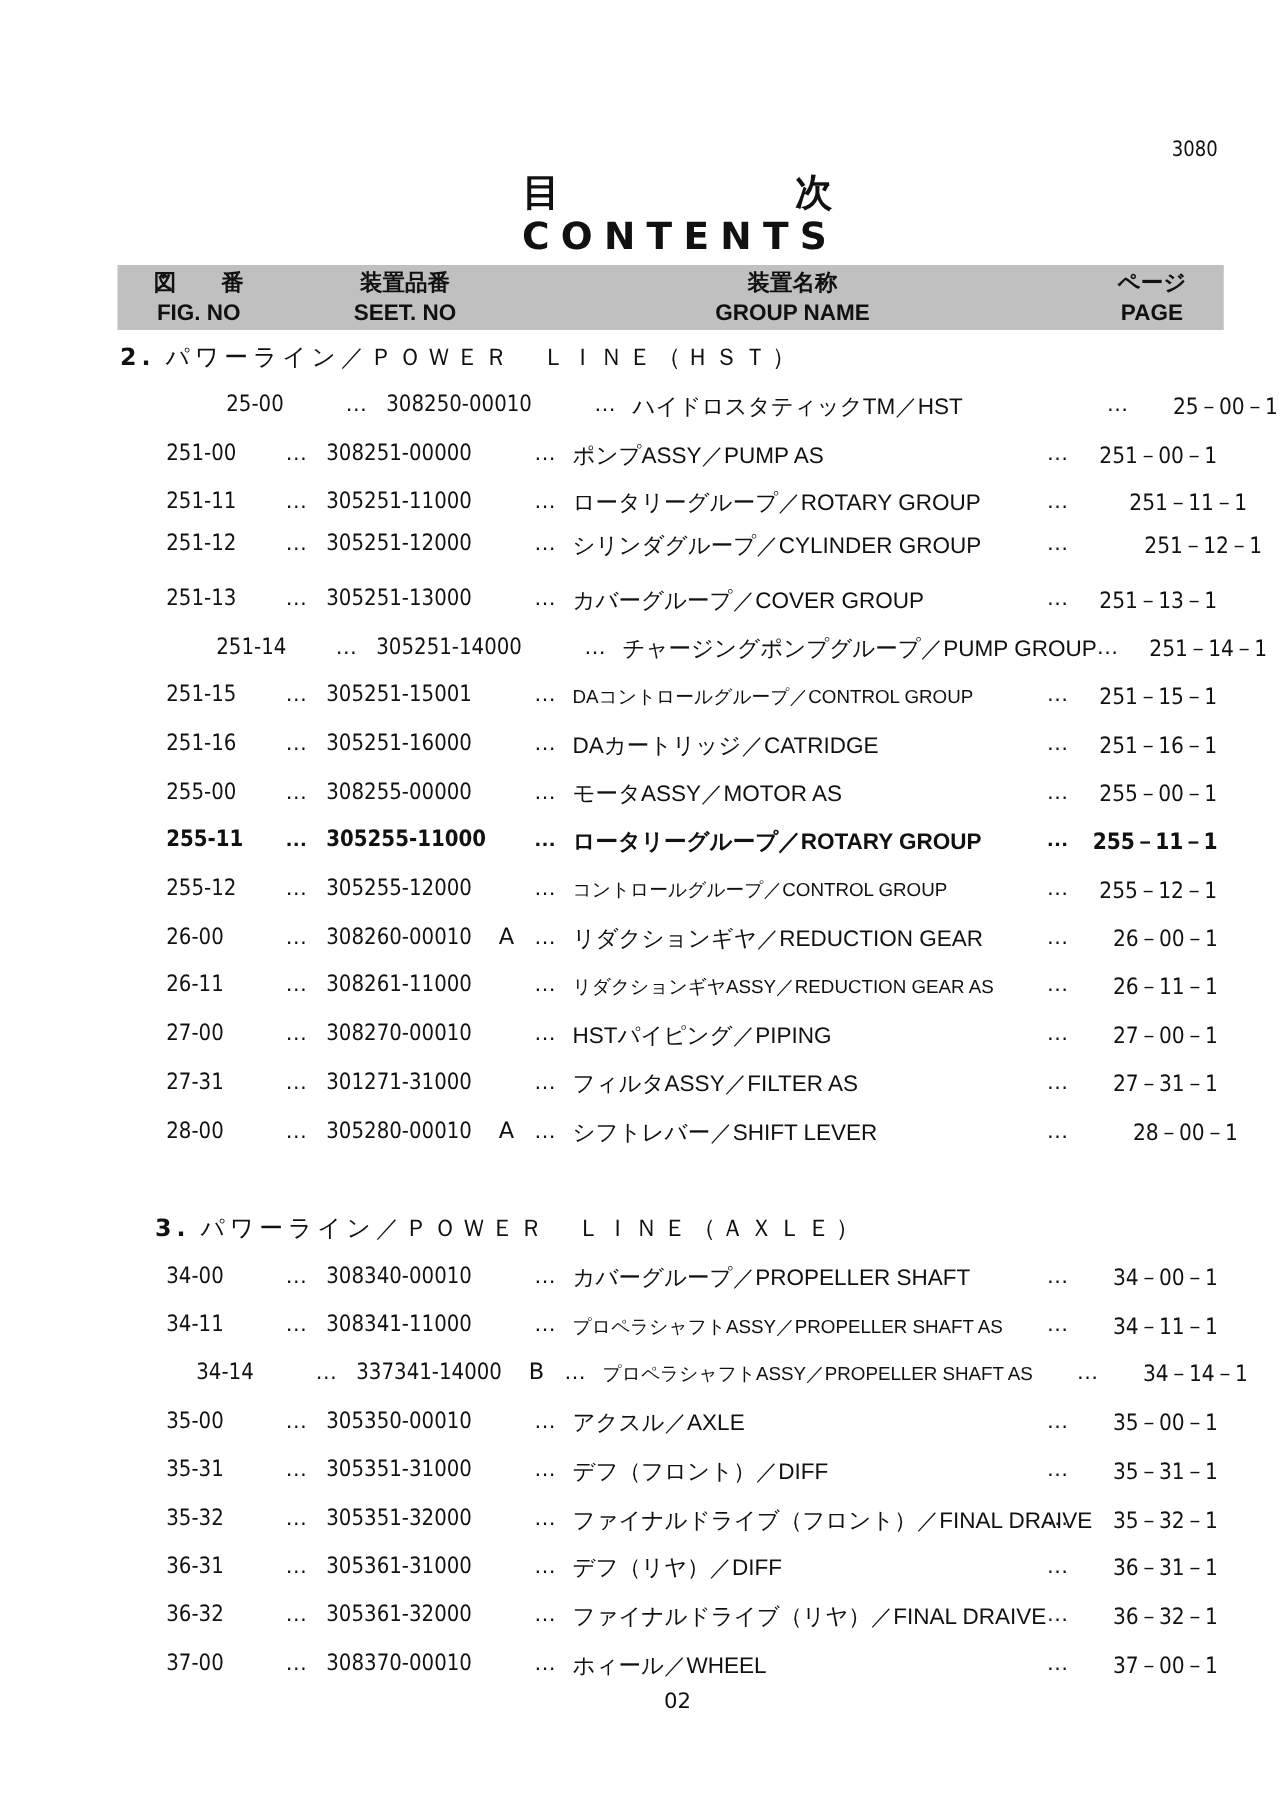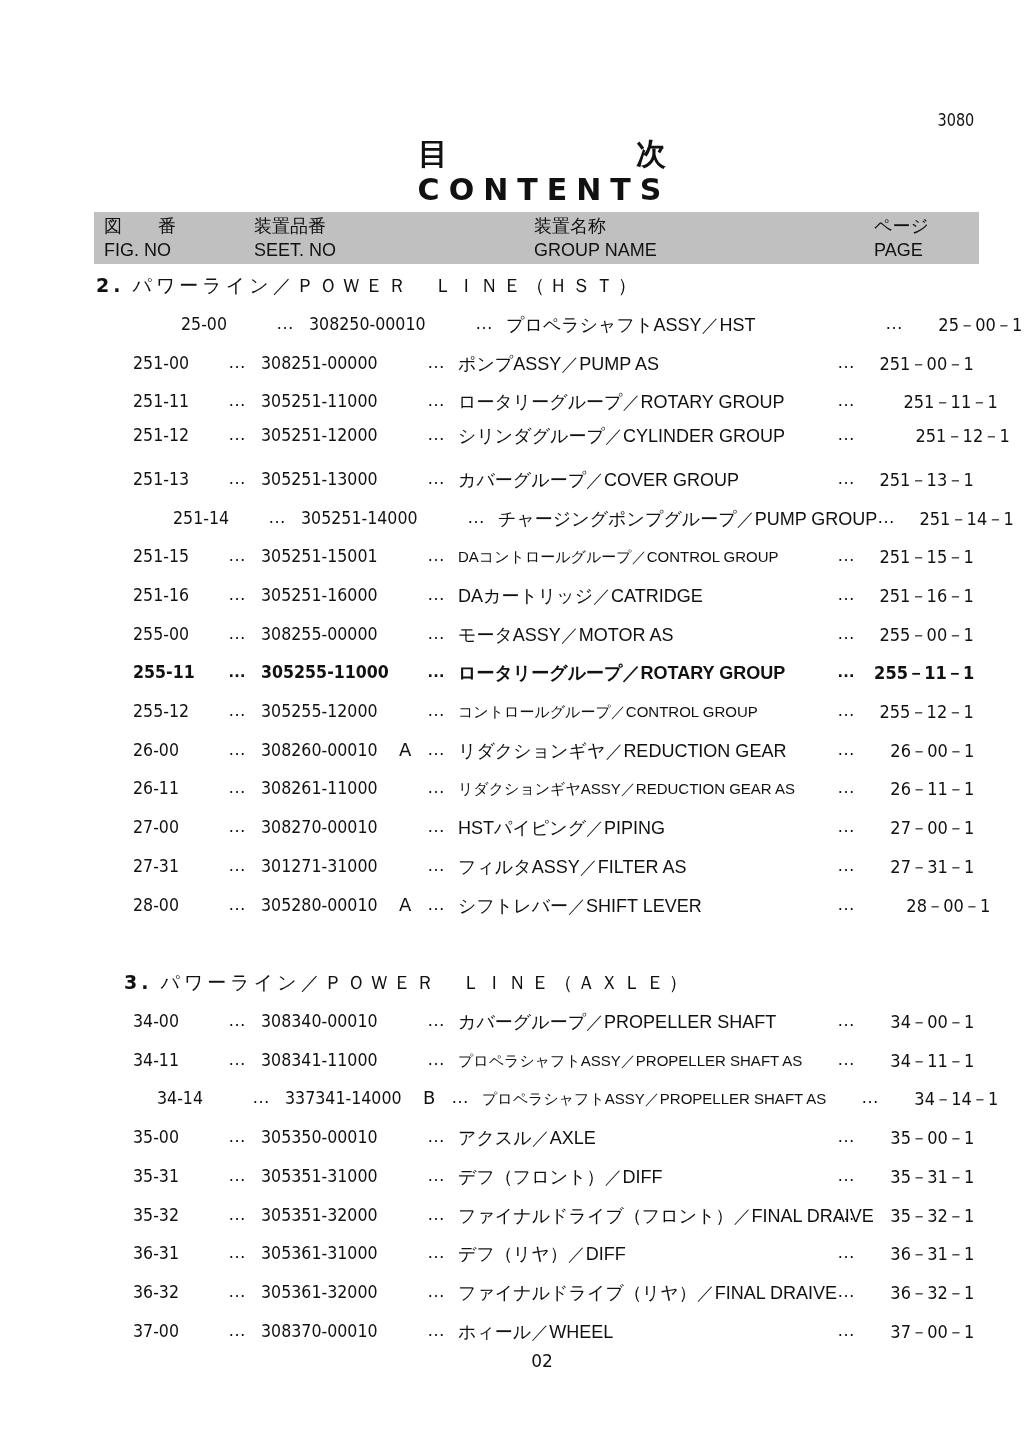--- a/index.html
+++ b/index.html
@@ -2,21 +2,21 @@
 <html><head>
 <meta charset="utf-8">
 <style>
   html, body { margin:0; padding:0; background:#ffffff; }
   body { width:1024px; height:1449px; position:relative; overflow:hidden; color:#111; font-family:"Liberation Sans", "DejaVu Sans", sans-serif; }
   .doc-no { position:absolute; top:110px; right:50px; font-size:17px; font-family:"DejaVu Sans", sans-serif; transform:scaleX(0.85); transform-origin:right; }
   .title-jp { position:absolute; top:134px; left:0; width:1024px; height:40px; }
   .title-jp span { position:absolute; top:0; font-size:30px; font-weight:bold; font-family:"DejaVu Sans", sans-serif; }
   .title-en { position:absolute; top:172px; left:0; width:1088px; text-align:center; font-size:30px; font-weight:bold; letter-spacing:9px; font-family:"DejaVu Sans", sans-serif; }
   .header-bar { position:absolute; top:212px; left:94px; width:885px; height:52px; background:#c0c0c0; }
-  .hcell { position:absolute; font-weight:normal; font-size:18px; line-height:24px; }
+  .hcell { position:absolute; font-weight:bold; font-size:18px; text-align:center; line-height:24px; }
   .hcell div { white-space:nowrap; }
   .hcell .en { font-size:18px; }
   .section-head { position:absolute; left:96px; font-size:19px; letter-spacing:4px; white-space:nowrap; font-family:"DejaVu Sans", sans-serif; }
   .section-head b { font-weight:bold; }
   .row { position:absolute; left:0; width:1024px; height:30px; font-size:18px; white-space:nowrap; }
   .row span { position:absolute; top:0; }
   .c-fig { left:133px; font-family:"DejaVu Sans", sans-serif; transform:scaleX(0.88); transform-origin:left; }
   .c-dots1 { left:228px; }
   .c-sheet { left:261px; font-family:"DejaVu Sans", sans-serif; transform:scaleX(0.88); transform-origin:left; }
   .c-rev { left:399px; font-family:"DejaVu Sans", sans-serif; }
@@ -58,21 +58,21 @@
 </div>
 
 <div id="content">
     <div class="section-head" style="top: 273px;"><b>2.</b><span style="margin-left: 8px;">パワーライン／ＰＯＷＥＲ　ＬＩＮＥ（ＨＳＴ）</span></div>
     <div class="row" style="top: 313px; margin-left: 48px;">
       <span class="c-fig">25-00</span>
       <span class="c-dots1">…</span>
       <span class="c-sheet">308250-00010</span>
       <span class="c-rev"></span>
       <span class="c-dots2">…</span>
-      <span class="c-name">プロペラシャフトASSY／HST</span>
+      <span class="c-name">ハイドロスタティックTM／HST</span>
       <span class="c-dots3">…</span>
       <span class="c-page">25－00－1</span>
     </div>
     <div class="row" style="top: 352px;">
       <span class="c-fig">251-00</span>
       <span class="c-dots1">…</span>
       <span class="c-sheet">308251-00000</span>
       <span class="c-rev"></span>
       <span class="c-dots2">…</span>
       <span class="c-name">ポンプASSY／PUMP AS</span>

